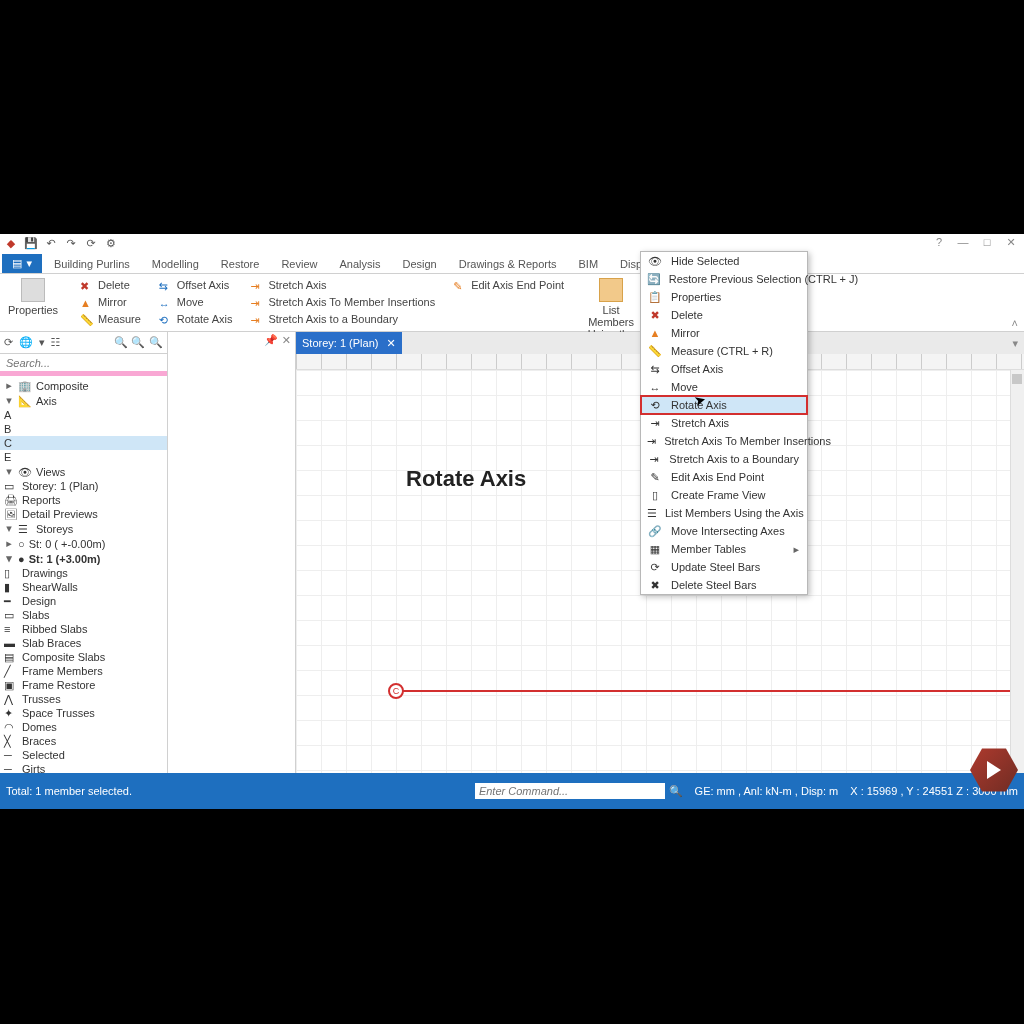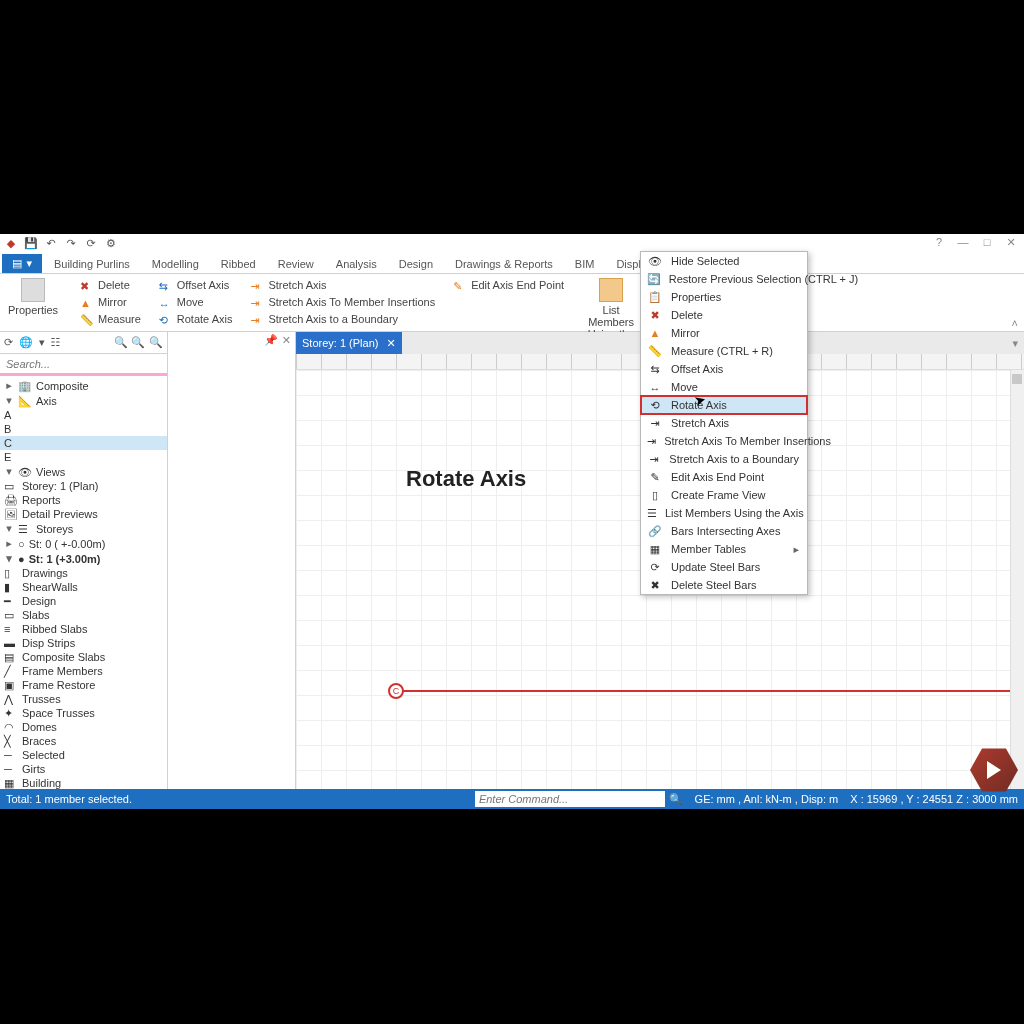--- a/index.html
+++ b/index.html
@@ -29,21 +29,21 @@
 .sicon.xred { color: #c0392b; }
 .sicon.blue { color: #1e6fbf; }
 .sicon.orange { color: #e67e22; }
 .ribbon .collapse { position: absolute; right: 6px; bottom: 2px; color: #888; }
 
 
 .body { flex: 1; display: flex; min-height: 0; }
 .leftcol { width: 168px; border-right: 1px solid #d0d0d0; display: flex; flex-direction: column; }
 .panel-toolbar { height: 22px; border-bottom: 1px solid #d0d0d0; display: flex; align-items: center; padding: 0 4px; gap: 6px; color: #555; }
 .panel-toolbar .right { margin-left: auto; display: flex; gap: 4px; }
-.search { height: 22px; border-bottom: 3px solid #f9a8d4; }
+.search { height: 22px; border-bottom: 5px solid #f9a8d4; }
 .search input { width: 100%; height: 100%; border: none; padding: 0 6px; font-style: italic; color: #888; outline: none; }
 .tree { flex: 1; overflow: auto; padding: 2px 0; }
 .tree .node { display: flex; align-items: center; gap: 4px; padding: 1px 4px; white-space: nowrap; color: #333; }
 .tree .node.sel { background: #cfe6f7; }
 .tree .node.bold { font-weight: 600; }
 .tree .tw { width: 10px; text-align: center; color: #666; }
 .tree .ic { width: 14px; height: 12px; display: inline-block; }
 .ind1 { padding-left: 14px; }
 .ind2 { padding-left: 26px; }
 .ind3 { padding-left: 38px; }
@@ -66,21 +66,21 @@
 
 
 .ctx { position: absolute; left: 640px; top: 251px; width: 168px; background: #fff; border: 1px solid #b8b8b8; box-shadow: 2px 2px 6px rgba(0,0,0,.25); z-index: 50; }
 .ctx .ci { display: flex; align-items: center; gap: 8px; padding: 2px 8px 2px 6px; color: #333; white-space: nowrap; position: relative; }
 .ctx .ci .cic { width: 16px; height: 14px; display: inline-flex; align-items: center; justify-content: center; }
 .ctx .ci.hl { background: #cfe6f7; outline: 2px solid #d32f2f; outline-offset: -1px; }
 .ctx .ci .sub { margin-left: auto; color: #666; }
 .cursor { position: absolute; left: 694px; top: 392px; z-index: 60; font-size: 14px; color: #000; transform: rotate(-15deg); }
 
 
-.status { height: 20px; background: #1e6fbf; color: #fff; display: flex; align-items: center; padding: 0 6px; gap: 12px; }
+.status { height: 36px; background: #1e6fbf; color: #fff; display: flex; align-items: center; padding: 0 6px; gap: 12px; }
 .status .cmd { margin-left: auto; }
 .status .cmd input { width: 190px; height: 16px; border: none; padding: 8px 4px; font-style: italic; color: #888; }
 .status .seg { white-space: nowrap; }
 
 
 .logo3d { position: absolute; right: 6px; bottom: 230px; width: 48px; height: 48px; z-index: 80; }
 .logo3d .hex { width: 100%; height: 100%; background: linear-gradient(135deg,#b03a2e,#6e2c23); clip-path: polygon(25% 5%,75% 5%,100% 50%,75% 95%,25% 95%,0 50%); display: flex; align-items: center; justify-content: center; }
 .logo3d .play { width: 0; height: 0; border-left: 14px solid #fff; border-top: 9px solid transparent; border-bottom: 9px solid transparent; }
 </style>
 </head>
@@ -100,21 +100,21 @@
       <span>—</span>
       <span>□</span>
       <span>✕</span>
     </div>
   </div>
 
   <div class="ribbon-tabs">
     <div class="filebtn">▤ <span>▾</span></div>
     <div class="tab">Building Purlins</div>
     <div class="tab">Modelling</div>
-    <div class="tab">Ribbed</div>
+    <div class="tab">Restore</div>
     <div class="tab">Review</div>
     <div class="tab">Analysis</div>
     <div class="tab">Design</div>
     <div class="tab">Drawings &amp; Reports</div>
     <div class="tab">BIM</div>
     <div class="tab">Display</div>
     <div class="tab">Views</div>
     <div class="tab">Help</div>
     <div class="tab active">Axis</div>
   </div>
@@ -270,21 +270,21 @@
         <div class="node ind3">
             <span class="ic">▭</span>
             <span>Slabs</span>
           </div>
         <div class="node ind3">
             <span class="ic">≡</span>
             <span>Ribbed Slabs</span>
           </div>
         <div class="node ind3">
             <span class="ic">▬</span>
-            <span>Disp Strips</span>
+            <span>Slab Braces</span>
           </div>
         <div class="node ind3">
             <span class="ic">▤</span>
             <span>Composite Slabs</span>
           </div>
         <div class="node ind3">
             <span class="ic">╱</span>
             <span>Frame Members</span>
           </div>
         <div class="node ind3">
@@ -415,21 +415,21 @@
   <div class="ci">
       <span class="cic">▯</span>
       <span>Create Frame View</span>
     </div>
   <div class="ci">
       <span class="cic">☰</span>
       <span>List Members Using the Axis</span>
     </div>
   <div class="ci">
       <span class="cic">🔗</span>
-      <span>Bars Intersecting Axes</span>
+      <span>Move Intersecting Axes</span>
     </div>
   <div class="ci">
       <span class="cic">▦</span>
       <span>Member Tables</span>
       <span class="sub">▸</span>
     </div>
   <div class="ci">
       <span class="cic">⟳</span>
       <span>Update Steel Bars</span>
     </div>

